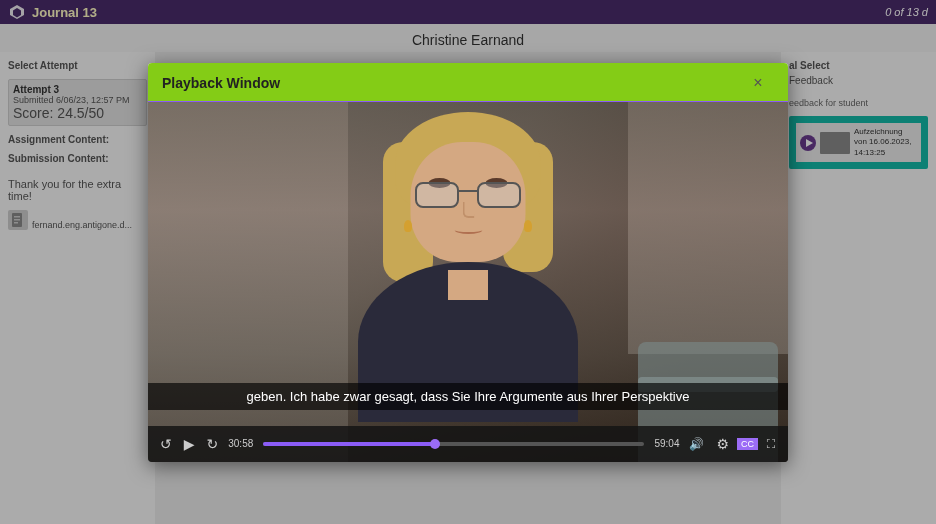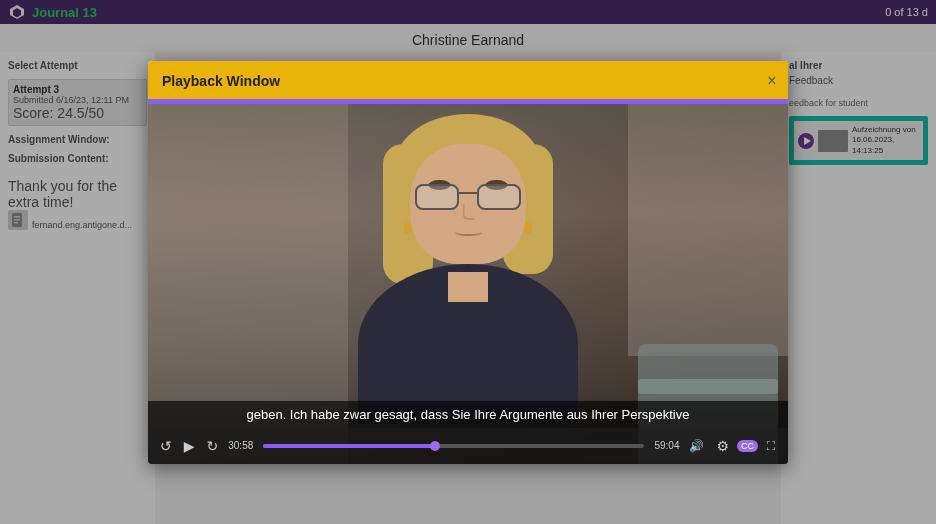--- a/index.html
+++ b/index.html
@@ -21,29 +21,30 @@
       align-items: center;
       padding: 0 8px;
       position: relative;
     }
     .top-bar-logo {
       width: 18px;
       height: 18px;
       margin-right: 6px;
     }
     .top-bar-title {
-      color: #22c55e;
+      color: #fef9c3;
       font-size: 13px;
       font-weight: bold;
     }
     .top-bar-right {
       position: absolute;
       right: 8px;
       color: #fff;
       font-size: 11px;
+      font-style: italic;
     }
 
     
     .main-area {
       width: 100%;
       height: calc(524px - 24px);
       background: #f0f0f0;
       position: relative;
       display: flex;
       flex-direction: column;
@@ -109,23 +110,23 @@
       font-weight: bold;
       margin-bottom: 2px;
     }
     .submission-content-label {
       font-size: 10px;
       color: #555;
       font-weight: bold;
       margin-bottom: 14px;
     }
     .submission-note {
-      font-size: 14px;
-      color: #555;
-      margin-bottom: 0;
+      font-size: 11px;
+      color: #555;
+      margin-bottom: 8px;
     }
     .attachment-row {
       display: flex;
       align-items: flex-end;
       gap: 4px;
       font-size: 9px;
       color: #555;
     }
     .attachment-icon {
       width: 20px;
@@ -188,21 +189,21 @@
       font-size: 9px;
       color: #666;
       margin-bottom: 8px;
       margin-top: 12px;
     }
     .video-entry {
       display: flex;
       align-items: center;
       gap: 4px;
       background: #e8e8e8;
-      border: 5px solid #14b8a6;
+      border: 7px solid #14b8a6;
       padding: 4px;
       border-radius: 2px;
       cursor: pointer;
     }
     .video-play-icon {
       width: 16px;
       height: 16px;
       background: #6a3c8f;
       border-radius: 50%;
       display: flex;
@@ -249,23 +250,23 @@
       box-shadow: 0 4px 20px rgba(0,0,0,0.5);
       width: 640px;
       padding: 0;
       overflow: hidden;
       position: relative;
     }
     .playback-header {
       display: flex;
       align-items: center;
       justify-content: space-between;
-      padding: 10px 6px 8px 14px;
-      background: #eab308;
-      border-bottom: 5px solid #8b5cf6;
+      padding: 10px 20px 8px 14px;
+      background: #84cc16;
+      border-bottom: 1px solid #8b5cf6;
     }
     .playback-title {
       font-size: 14px;
       font-weight: bold;
       color: #222;
     }
     .playback-close {
       width: 20px;
       height: 20px;
       display: flex;
@@ -421,21 +422,21 @@
       transform: translateX(-50%);
       width: 40px;
       height: 30px;
       background: #d4a882;
       z-index: 2;
     }
 
     
     .subtitle-bar {
       position: absolute;
-      bottom: 36px;
+      bottom: 52px;
       left: 0; right: 0;
       background: rgba(0,0,0,0.65);
       color: #fff;
       text-align: center;
       font-size: 13px;
       padding: 6px 28px;
       font-family: Arial, sans-serif;
     }
 
     
@@ -503,21 +504,21 @@
       cursor: pointer;
       background: none;
       border: none;
     }
     .caption-btn {
       background: #9B6CF6;
       color: #fff;
       font-size: 9px;
       padding: 1px 4px;
       border: none;
-      border-radius: 6px;
+      border-radius: 0;
       cursor: pointer;
     }
   </style>
 </head>
 <body>
 
 <div class="top-bar">
   <svg class="top-bar-logo" viewBox="0 0 18 18">
     <polygon points="9,2 16,6 16,12 9,16 2,12 2,6" fill="#fff" opacity="0.9"></polygon>
     <polygon points="9,5 13,7.5 13,12 9,14.5 5,12 5,7.5" fill="#4a2b6b"></polygon>
@@ -529,26 +530,26 @@
 <div class="main-area">
   <div class="page-title">Christine Earnand</div>
 
   <div class="content-row">
 
     <div class="left-panel">
       <div class="left-section">
         <div class="left-section-title">Select Attempt</div>
         <div class="attempt-box">
           <div class="attempt-name">Attempt 3</div>
-          <div class="attempt-submitted">Submitted 6/16/23, 12:11 PM</div>
+          <div class="attempt-submitted">Submitted 6/06/23, 12:57 PM</div>
           <div class="attempt-score">Score: 24.5/50</div>
         </div>
       </div>
       <div class="left-section">
-        <div class="assignment-content-label">Assignment Window:</div>
+        <div class="assignment-content-label">Assignment Content:</div>
       </div>
       <div class="left-section">
         <div class="submission-content-label">Submission Content:</div>
         <div class="submission-note">Thank you for the extra time!</div>
         <div class="attachment-row">
           <div class="attachment-icon">
             <svg width="14" height="16" viewBox="0 0 14 16">
               <rect x="1" y="1" width="10" height="14" rx="1" fill="#888"></rect>
               <rect x="3" y="4" width="6" height="1.5" fill="#ccc"></rect>
               <rect x="3" y="7" width="6" height="1.5" fill="#ccc"></rect>
@@ -557,21 +558,21 @@
           </div>
           <span>fernand.eng.antigone.d...</span>
         </div>
       </div>
     </div>
 
     <div class="middle-area">
     </div>
 
     <div class="right-panel">
-      <div class="right-section-title">al Ihrer</div>
+      <div class="right-section-title">al Select</div>
       <div class="feedback-label">Feedback</div>
       <div class="feedback-for-student">eedback for student</div>
       <div class="video-entry">
         <div class="video-play-icon">
           <div class="video-play-triangle"></div>
         </div>
         <div class="video-thumb"></div>
         <div class="video-info">
           <div>Aufzeichnung von 16.06.2023,</div>
           <div>14:13:25</div>

